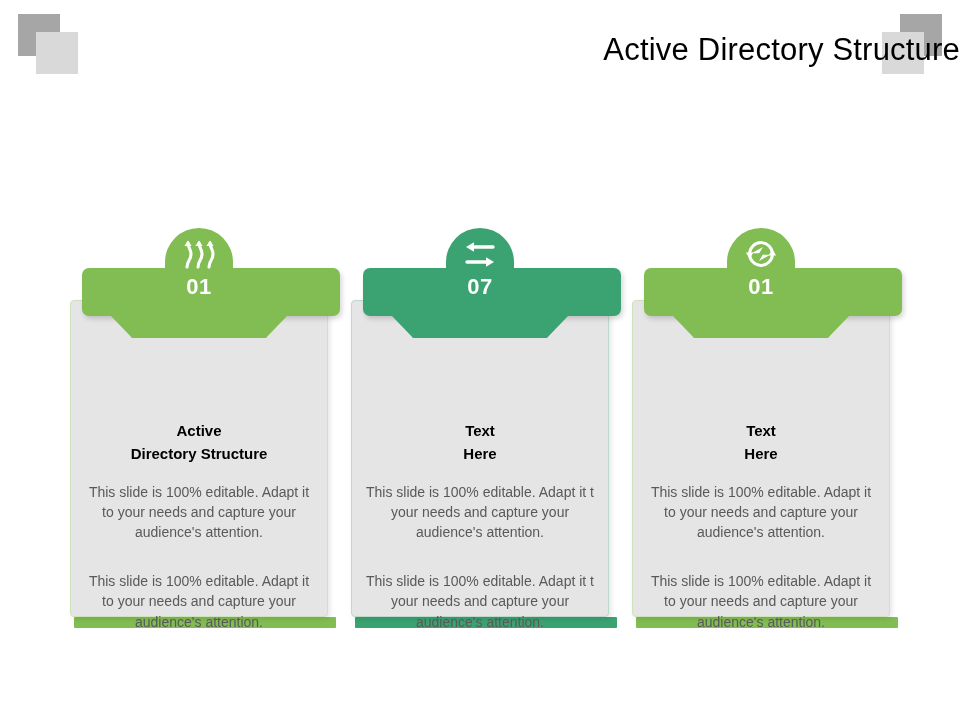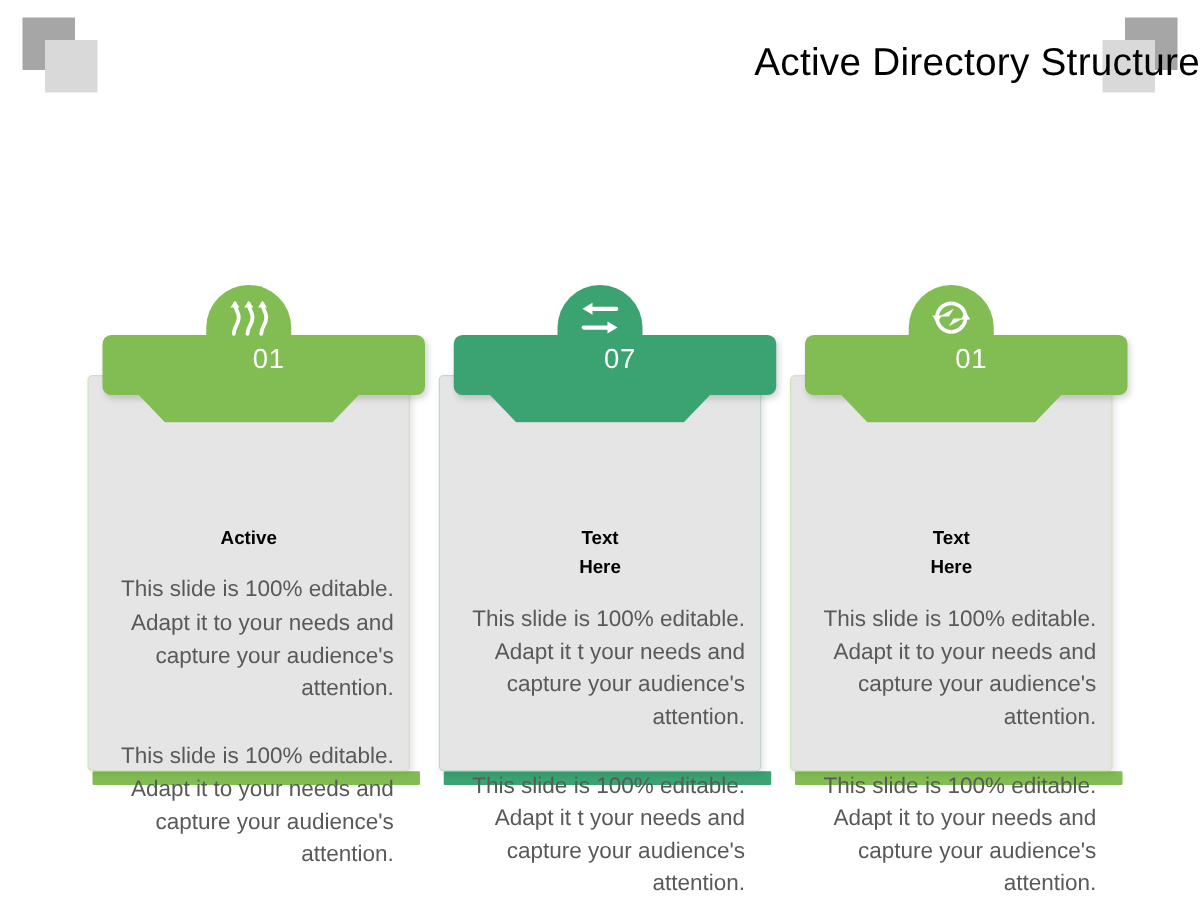--- a/index.html
+++ b/index.html
@@ -131,48 +131,46 @@
   }
   .card-cap svg { display: block; }
 
   .card-number {
     position: absolute;
     left: 50%;
     top: 48px;
     transform: translateX(-50%);
     color: #ffffff;
     font-size: 22px;
-    font-weight: normal;
+    font-weight: bold;
     letter-spacing: 0.5px;
     z-index: 5;
     line-height: 1;
-    margin-left: 16px;
   }
 
   
   .card-inner {
     position: absolute;
     left: 12px;
     right: 12px;
     top: 118px;
     text-align: center;
   }
   .card-heading {
     font-size: 15px;
     font-weight: bold;
     color: #000000;
     line-height: 1.55;
     margin: 0 0 16px 0;
   }
   .card-para {
-    font-size: 18px;
+    font-size: 14px;
     color: #595959;
     line-height: 1.46;
     margin: 0 0 28px 0;
-    text-align: right;
   }
 </style>
 </head>
 <body style="background: rgb(255, 255, 255);">
 
 <div class="deco" id="deco-tl">
   <div class="deco-sq sq-dark a" style="background: rgb(166, 166, 166);"></div>
   <div class="deco-sq sq-light b" style="background: rgb(217, 217, 217);"></div>
 </div>
 <div class="deco" id="deco-tr">
@@ -183,20 +181,21 @@
 <div class="slide-title">Active Directory Structure</div>
 
 <div class="cards">
 
   <div class="card">
     <div class="card-bottombar" style="background: rgb(130, 189, 83);"></div>
     <div class="card-body" style="border-color: rgb(207, 227, 187);">
       <div class="card-inner">
         <div class="card-heading">
           <div>Active</div>
+          <div>Directory Structure</div>
         </div>
         <p class="card-para">This slide is 100% editable. Adapt it to your needs and capture your audience's attention.</p>
         <p class="card-para">This slide is 100% editable. Adapt it to your needs and capture your audience's attention.</p>
       </div>
     </div>
     <div class="card-banner" style="background: rgb(130, 189, 83);"></div>
     <div class="card-tab" style="background: rgb(130, 189, 83);"></div>
     <div class="card-cap" style="background: rgb(130, 189, 83);">
       <span>
         <svg width="34" height="30" viewBox="0 0 34 30" fill="none">

